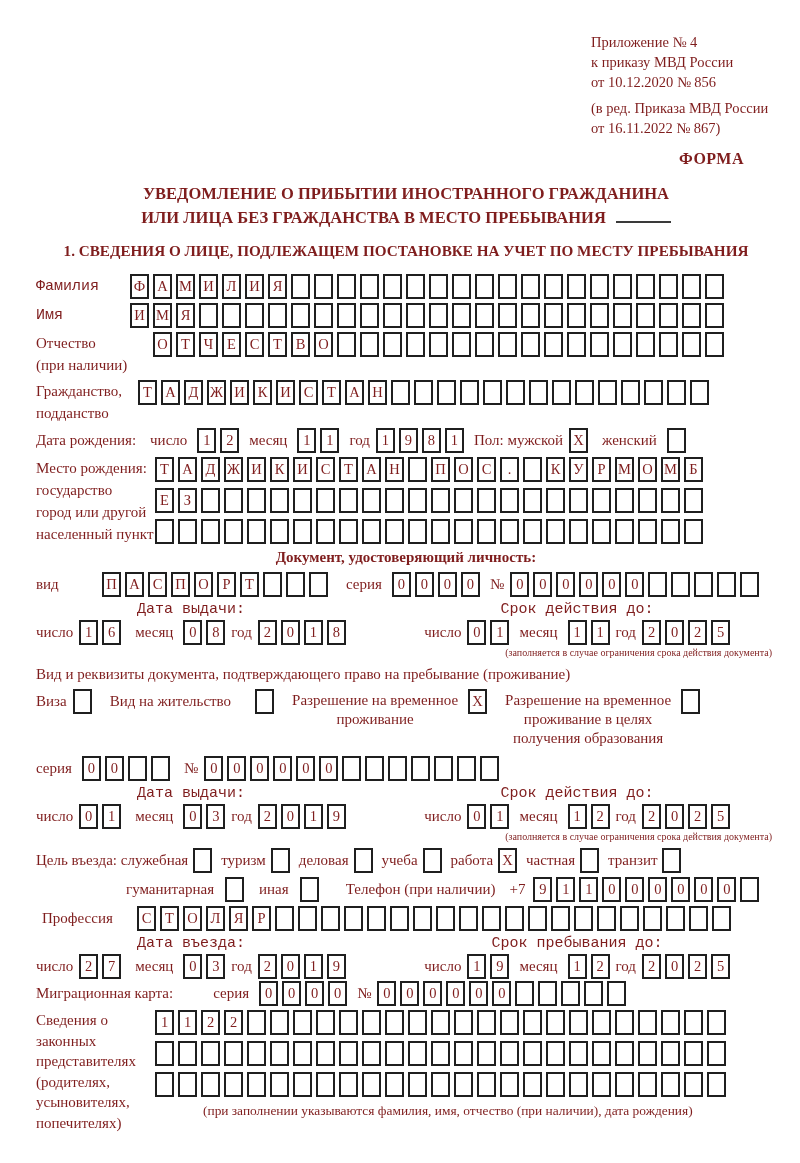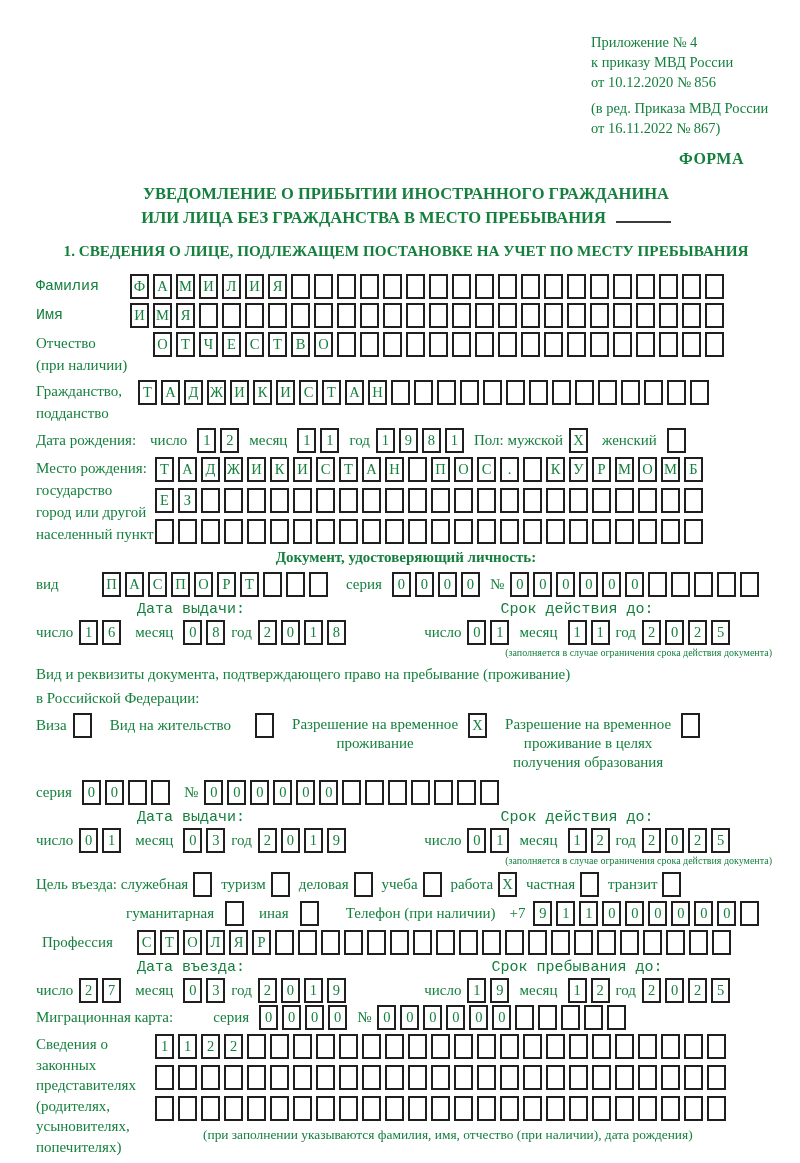--- a/index.html
+++ b/index.html
@@ -1,16 +1,16 @@
 <!DOCTYPE html>
 <html><head>
 <meta charset="utf-8">
 <style>
   html,body{margin:0;padding:0;background:#fff;}
-  .page{width:800px;height:1163px;box-sizing:border-box;background:#fff;color:#15803d;
+  .page{width:800px;height:1163px;box-sizing:border-box;background:#fff;color:#7f1d1d;
         font-family:"Liberation Serif","DejaVu Serif",serif;
         padding:32px 24px 14px 36px;overflow:hidden;position:relative;}
   .appendix{margin-left:auto;width:185px;font-size:14.5px;line-height:20px;}
   .appendix .gap{margin-top:6px;}
   .forma{text-align:right;padding-right:32px;font-weight:bold;font-size:16px;margin-top:12px;letter-spacing:.5px;}
   .title{text-align:center;font-weight:bold;font-size:16.5px;line-height:24px;margin-top:14px;}
   .blank{display:inline-block;width:55px;border-bottom:2px solid #3a3a3a;height:14px;margin-left:10px;}
   .sec1{text-align:center;font-weight:bold;font-size:15.2px;margin-top:12px;white-space:nowrap;}
   .formbody{margin-top:14px;font-size:15px;}
   .row{display:flex;align-items:flex-start;margin-bottom:4px;}
@@ -394,21 +394,20 @@
               <span class="cell">0</span>
               <span class="cell">2</span>
               <span class="cell">5</span>
             </span>
         </div>
       </div>
     </div>
     <div class="note">(заполняется в случае ограничения срока действия документа)</div>
 
     <div class="plain">Вид и реквизиты документа, подтверждающего право на пребывание (проживание)</div>
-    <div class="plain">в Российской Федерации:</div>
 
     <div class="permits">
       <span class="plbl mr6">Виза</span>
       <span class="cells">
           <span class="cell"></span>
         </span>
       <span class="plbl ml18 mr10">Вид на жительство</span>
       <span class="cells ml14">
           <span class="cell"></span>
         </span>

